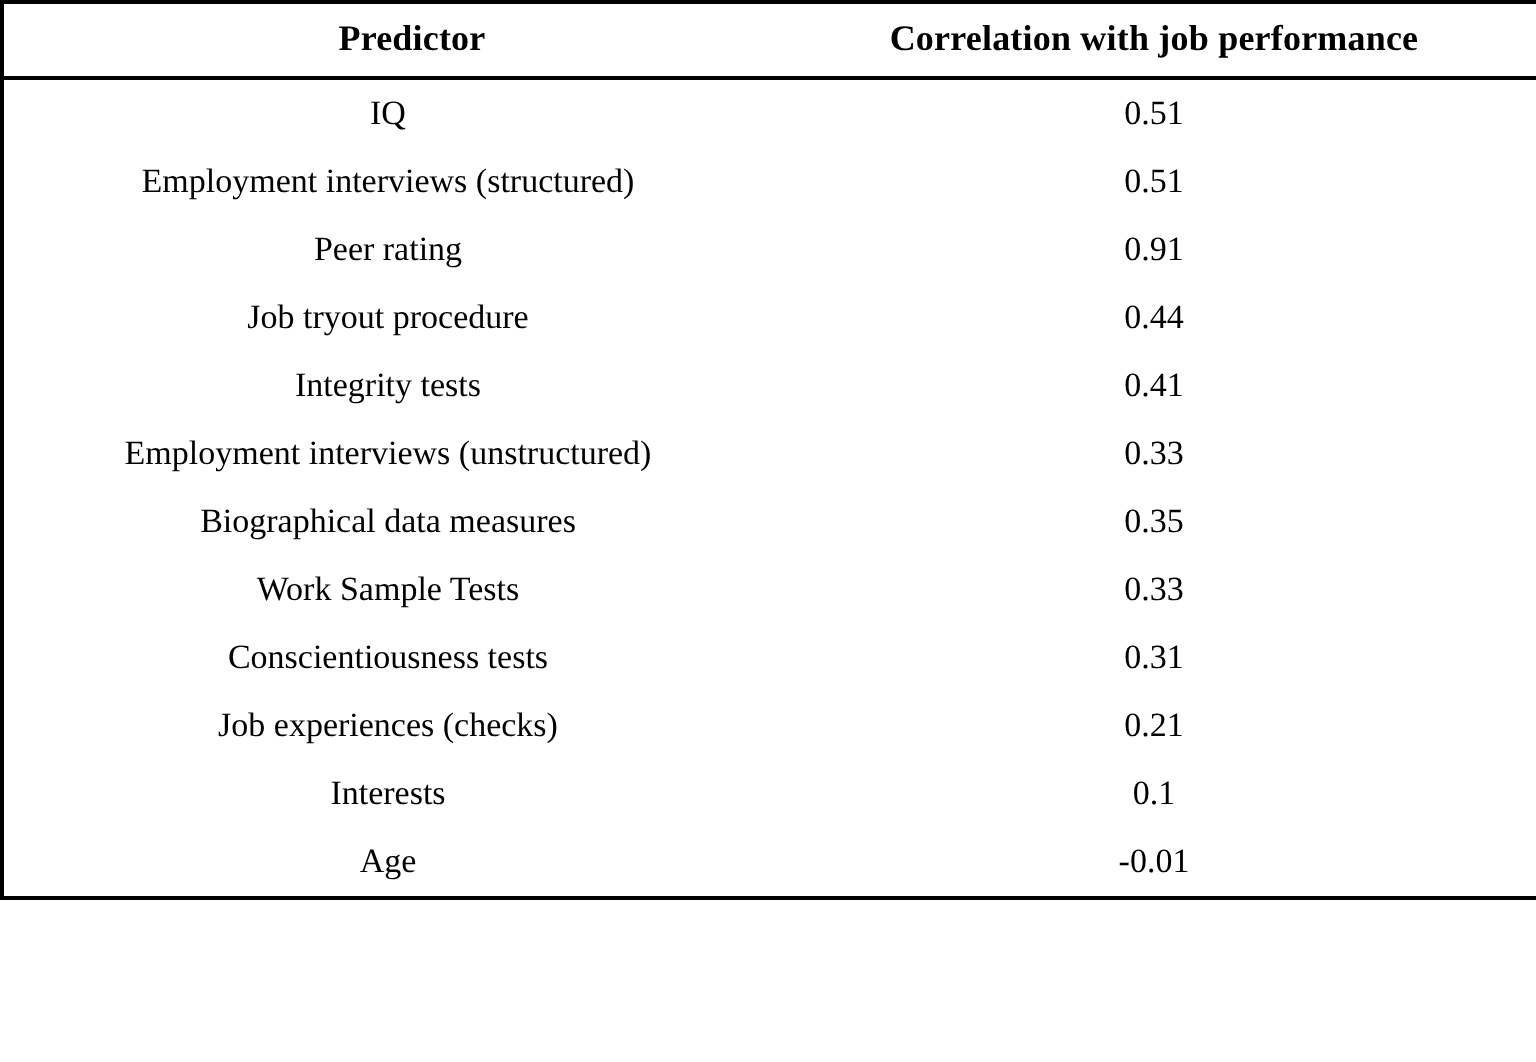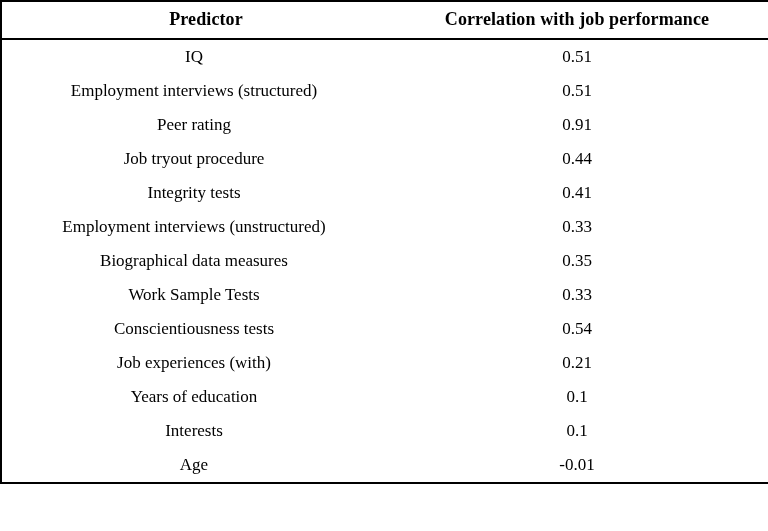--- a/index.html
+++ b/index.html
@@ -102,29 +102,25 @@
       <tr>
         <td class="cell-predictor">Biographical data measures</td>
         <td class="cell-value">0.35</td>
       </tr>
       <tr>
         <td class="cell-predictor">Work Sample Tests</td>
         <td class="cell-value">0.33</td>
       </tr>
       <tr>
         <td class="cell-predictor">Conscientiousness tests</td>
-        <td class="cell-value">0.54</td>
+        <td class="cell-value">0.31</td>
       </tr>
       <tr>
-        <td class="cell-predictor">Job experiences (with)</td>
+        <td class="cell-predictor">Job experiences (checks)</td>
         <td class="cell-value">0.21</td>
-      </tr>
-      <tr>
-        <td class="cell-predictor">Years of education</td>
-        <td class="cell-value">0.1</td>
       </tr>
       <tr>
         <td class="cell-predictor">Interests</td>
         <td class="cell-value">0.1</td>
       </tr>
       <tr>
         <td class="cell-predictor">Age</td>
         <td class="cell-value">-0.01</td>
       </tr>
     </tbody>

